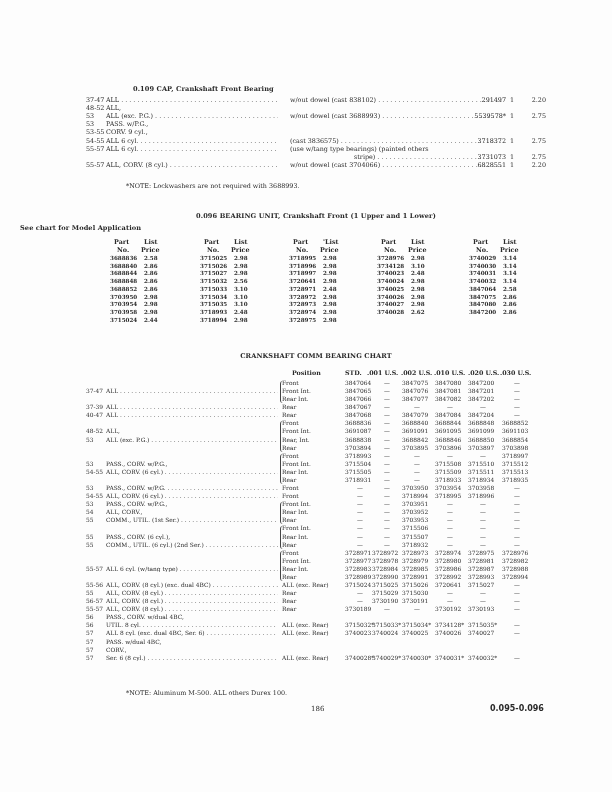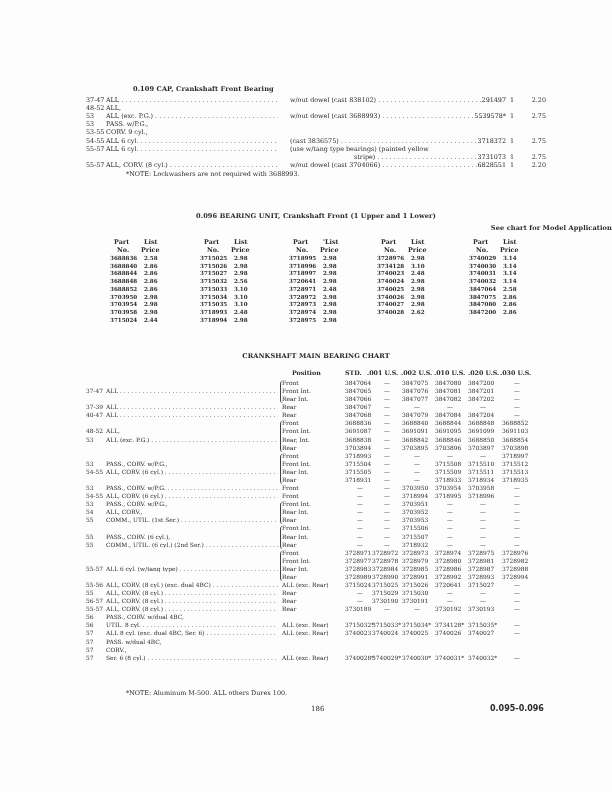--- a/index.html
+++ b/index.html
@@ -45,41 +45,41 @@
     <div class="abs" style="left: 510px; top: 32.4px;"></div>
     <div class="abs" style="left: 520px; top: 32.4px; width: 26px; text-align: right;"></div>
     <div class="abs" style="left: 86px; top: 40.5px;">54-55</div>
     <div class="abs" style="left: 106px; top: 40.5px; width: 172px; overflow: hidden;">ALL 6 cyl. . . . . . . . . . . . . . . . . . . . . . . . . . . . . . . . . . . . . . . . . . . . . . . . .</div>
     <div class="abs" style="left: 290px; top: 40.5px; width: 214px; overflow: hidden;">(cast 3836575) . . . . . . . . . . . . . . . . . . . . . . . . . . . . . . . . . . . . . . . . . . . . . . . .</div>
     <div class="abs" style="left: 462px; top: 40.5px; width: 44px; text-align: right;">3718372</div>
     <div class="abs" style="left: 510px; top: 40.5px;">1</div>
     <div class="abs" style="left: 520px; top: 40.5px; width: 26px; text-align: right;">2.75</div>
     <div class="abs" style="left: 86px; top: 48.6px;">55-57</div>
     <div class="abs" style="left: 106px; top: 48.6px; width: 172px; overflow: hidden;">ALL 6 cyl. . . . . . . . . . . . . . . . . . . . . . . . . . . . . . . . . . . . . . . . . . . . . . . . .</div>
-    <div class="abs" style="left: 290px; top: 48.6px; width: 240px; overflow: hidden;">(use w/tang type bearings) (painted yellow</div>
+    <div class="abs" style="left: 290px; top: 48.6px; width: 240px; overflow: hidden;">(use w/tang type bearings) (painted others</div>
     <div class="abs" style="left: 462px; top: 48.6px; width: 44px; text-align: right;"></div>
     <div class="abs" style="left: 510px; top: 48.6px;"></div>
     <div class="abs" style="left: 520px; top: 48.6px; width: 26px; text-align: right;"></div>
     <div class="abs" style="left: 86px; top: 56.7px;"></div>
     <div class="abs" style="left: 106px; top: 56.7px; width: 190px; overflow: hidden;"></div>
     <div class="abs" style="left: 354px; top: 56.7px; width: 150px; overflow: hidden;">stripe) . . . . . . . . . . . . . . . . . . . . . . . . . . . . . . . . . . . . . . . . . . . . . . . .</div>
     <div class="abs" style="left: 462px; top: 56.7px; width: 44px; text-align: right;">3731073</div>
     <div class="abs" style="left: 510px; top: 56.7px;">1</div>
     <div class="abs" style="left: 520px; top: 56.7px; width: 26px; text-align: right;">2.75</div>
     <div class="abs" style="left: 86px; top: 64.8px;">55-57</div>
     <div class="abs" style="left: 106px; top: 64.8px; width: 172px; overflow: hidden;">ALL, CORV. (8 cyl.) . . . . . . . . . . . . . . . . . . . . . . . . . . . . . . . . . . . . . . . . . . . . . . . .</div>
     <div class="abs" style="left: 290px; top: 64.8px; width: 214px; overflow: hidden;">w/out dowel (cast 3704066) . . . . . . . . . . . . . . . . . . . . . . . . . . . . . . . . . . . . . . . . . . . . . . . .</div>
     <div class="abs" style="left: 462px; top: 64.8px; width: 44px; text-align: right;">6828551</div>
     <div class="abs" style="left: 510px; top: 64.8px;">1</div>
     <div class="abs" style="left: 520px; top: 64.8px; width: 26px; text-align: right;">2.20</div>
   </div>
-<div class="abs" style="left:126px; top:170px;">*NOTE: Lockwashers are not required with 3688993.</div>
+<div class="abs" style="left:126px; top:182px;">*NOTE: Lockwashers are not required with 3688993.</div>
 
 <div class="abs sec-title" style="left:0; width:612px; text-align:center; top:212px; padding-left:20px; box-sizing:border-box;">0.096 BEARING UNIT, Crankshaft Front (1 Upper and 1 Lower)</div>
-<div class="abs sec-title" style="left:0; width:612px; text-align:right; top:224px; padding-left:20px; box-sizing:border-box;">See chart for Model Application</div>
+<div class="abs sec-title" style="left:0; width:612px; text-align:left; top:224px; padding-left:20px; box-sizing:border-box;">See chart for Model Application</div>
 <div id="bu-grid">
     <div class="abs" style="left: 114px; top: 238px; font-weight: bold; font-size: 6.4px;">Part</div>
     <div class="abs" style="left: 117px; top: 246px; font-weight: bold; font-size: 6.4px;">No.</div>
     <div class="abs" style="left: 144px; top: 238px; font-weight: bold; font-size: 6.4px;">List</div>
     <div class="abs" style="left: 141px; top: 246px; font-weight: bold; font-size: 6.4px;">Price</div>
     <div class="abs" style="left: 110px; top: 255px; font-weight: bold; font-size: 5.6px;">3688836</div>
     <div class="abs" style="left: 144px; top: 255px; font-weight: bold; font-size: 5.6px;">2.58</div>
     <div class="abs" style="left: 110px; top: 262.7px; font-weight: bold; font-size: 5.6px;">3688840</div>
     <div class="abs" style="left: 144px; top: 262.7px; font-weight: bold; font-size: 5.6px;">2.86</div>
     <div class="abs" style="left: 110px; top: 270.4px; font-weight: bold; font-size: 5.6px;">3688844</div>
@@ -175,21 +175,21 @@
     <div class="abs" style="left: 469px; top: 285.8px; font-weight: bold; font-size: 5.6px;">3847064</div>
     <div class="abs" style="left: 503px; top: 285.8px; font-weight: bold; font-size: 5.6px;">2.58</div>
     <div class="abs" style="left: 469px; top: 293.5px; font-weight: bold; font-size: 5.6px;">3847075</div>
     <div class="abs" style="left: 503px; top: 293.5px; font-weight: bold; font-size: 5.6px;">2.86</div>
     <div class="abs" style="left: 469px; top: 301.2px; font-weight: bold; font-size: 5.6px;">3847080</div>
     <div class="abs" style="left: 503px; top: 301.2px; font-weight: bold; font-size: 5.6px;">2.86</div>
     <div class="abs" style="left: 469px; top: 308.9px; font-weight: bold; font-size: 5.6px;">3847200</div>
     <div class="abs" style="left: 503px; top: 308.9px; font-weight: bold; font-size: 5.6px;">2.86</div>
   </div>
 
-<div class="abs sec-title" style="left:0; width:612px; text-align:center; top:352px; padding-left:20px; box-sizing:border-box;">CRANKSHAFT MAIN BEARING CHART</div>
+<div class="abs sec-title" style="left:0; width:612px; text-align:center; top:352px; padding-left:20px; box-sizing:border-box;">CRANKSHAFT COMM BEARING CHART</div>
 <div id="chart">
     <div class="abs" style="left: 292px; top: 369px; font-weight: bold; font-size: 6.3px;">Position</div>
     <div class="abs" style="left: 345px; top: 369px; font-weight: bold; font-size: 6.3px;">STD.</div>
     <div class="abs" style="left: 367px; top: 369px; font-weight: bold; font-size: 6.3px;">.001 U.S.</div>
     <div class="abs" style="left: 401px; top: 369px; font-weight: bold; font-size: 6.3px;">.002 U.S.</div>
     <div class="abs" style="left: 434px; top: 369px; font-weight: bold; font-size: 6.3px;">.010 U.S.</div>
     <div class="abs" style="left: 468px; top: 369px; font-weight: bold; font-size: 6.3px;">.020 U.S.</div>
     <div class="abs" style="left: 500px; top: 369px; font-weight: bold; font-size: 6.3px;">.030 U.S.</div>
     <div class="abs" style="left: 282px; top: 380px; font-size: 5.9px;">Front</div>
     <div class="abs" style="left: 345px; top: 380px; font-size: 5.9px;">3847064</div>

